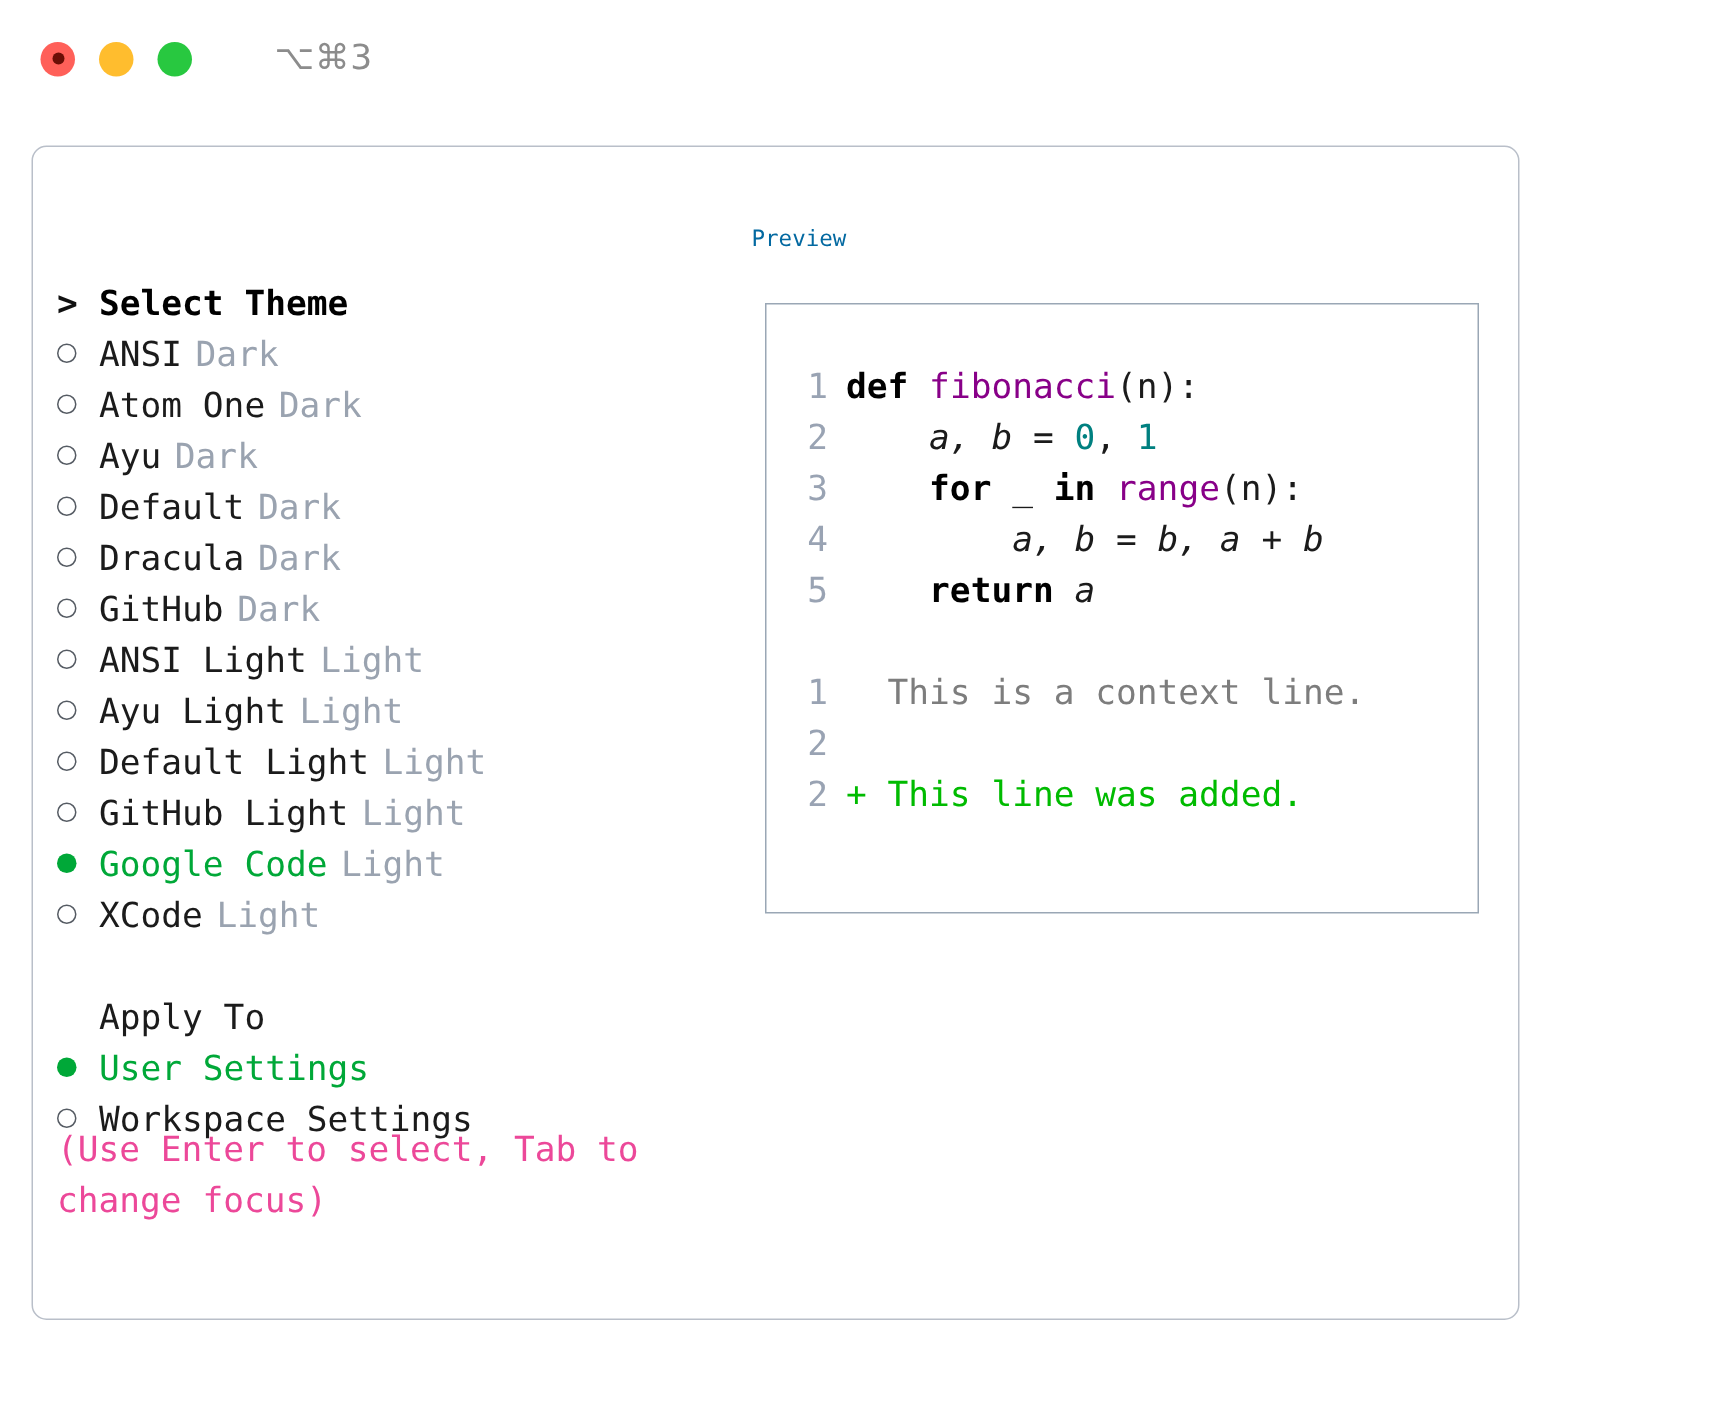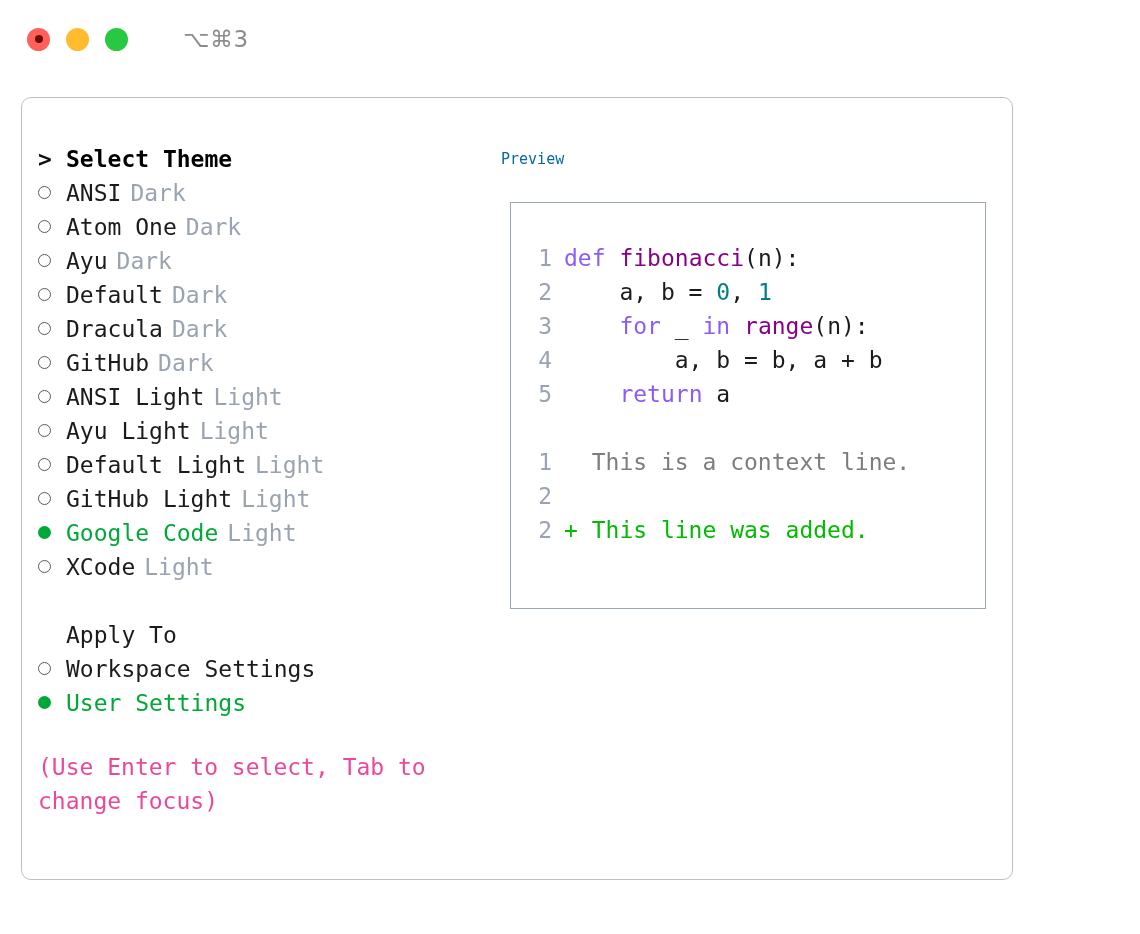--- a/index.html
+++ b/index.html
@@ -125,21 +125,21 @@
   }
   .bullet-empty {
     border: 1.6px solid #555b63;
     background: transparent;
     box-sizing: border-box;
   }
   .bullet-filled {
     background: #00a838;
   }
 
-  .row-label { color: #1b1b1b; }
+  .row-label { color: #1b1b1b; margin-top: 44px; }
   .row-label.selected { color: #00a838; }
   .row-label.header {
     font-weight: bold;
     color: #000000;
   }
   .row-label.plain-header { color: #1b1b1b; }
   .row-tag {
     color: #9aa3b0;
     margin-left: 9px;
     text-align: right;
@@ -189,25 +189,25 @@
   }
   .lineno {
     color: #99a3b3;
     width: 24px;
     flex: none;
     text-align: right;
     margin-right: 12px;
   }
   .code-text { color: #1b1b1b; }
 
-  .tok-kw   { color: #8b5cf6; }
+  .tok-kw   { color: #000000; font-weight: bold; }
   .tok-fn   { color: #880088; text-align: right; }
   .tok-num  { color: #008080; }
   .tok-punc { color: #1b1b1b; }
-  .tok-id   { color: #1b1b1b; }
+  .tok-id   { color: #1b1b1b; font-style: italic; }
 
   .diff-ctx { color: #7d7d7d; }
   .diff-del { color: #cc0000; }
   .diff-add { color: #00bb00; }
 
   .blank-line { height: 34px; }
 </style>
 </head>
 <body>
 
@@ -297,26 +297,26 @@
 
         <div class="spacer-row"></div>
 
         <div class="list-row">
           <span class="marker"></span>
           <span class="row-label plain-header">Apply To</span>
         </div>
 
         <div id="apply-list">
             <div class="list-row">
-              <span class="marker"><span class="bullet-dot bullet-empty"></span></span>
-              <span class="row-label">Workspace Settings</span>
-            </div>
-            <div class="list-row">
               <span class="marker"><span class="bullet-dot bullet-filled"></span></span>
               <span class="row-label selected">User Settings</span>
+            </div>
+            <div class="list-row">
+              <span class="marker"><span class="bullet-dot bullet-empty"></span></span>
+              <span class="row-label">Workspace Settings</span>
             </div>
           </div>
 
         <div class="hint">(Use Enter to select, Tab to change focus)</div>
       </div>
 
       <div class="right-col">
         <div class="preview-title">Preview</div>
         <div class="preview-box">
           <div id="code-block">

